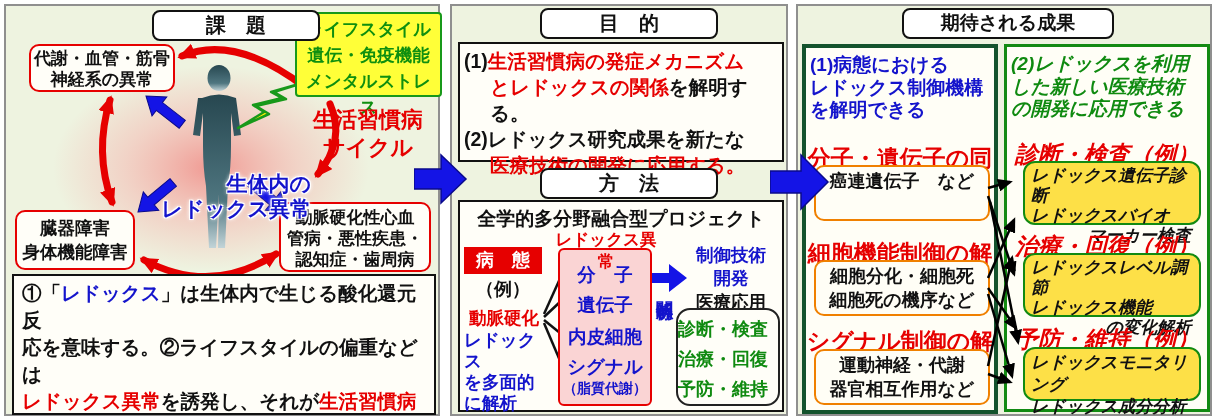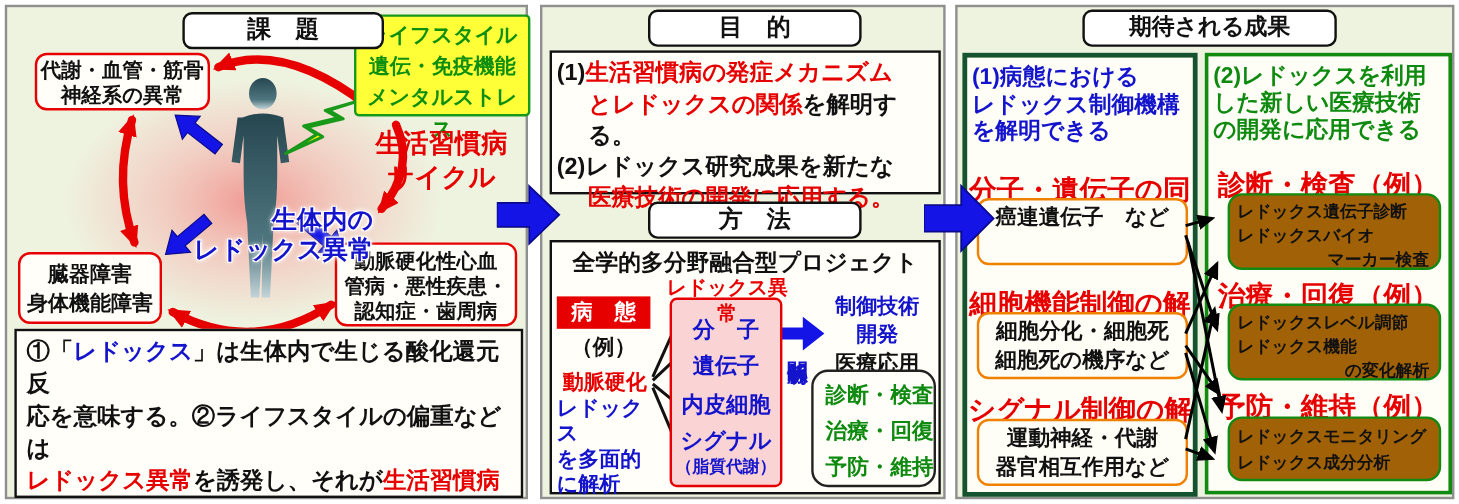--- a/index.html
+++ b/index.html
@@ -46,33 +46,33 @@
   #multi-label{left:4px;top:128px;width:82px;color:#1414cc;font-size:17.5px;line-height:21px;z-index:2;}
   #redox-ijo{left:90px;top:27px;width:112px;text-align:center;color:#e60000;font-size:16.5px;z-index:2;}
   #pink-box{left:98px;top:46px;width:94px;height:158px;background:#fad4d4;
       border:2.5px solid #e60000;border-radius:6px;z-index:1;}
   .pink-item{position:absolute;left:0;width:100%;text-align:center;color:#1414cc;font-size:18.5px;}
   #kankei-label{left:194px;top:86px;width:22px;height:98px;writing-mode:vertical-rl;
       text-orientation:upright;color:#1414cc;font-size:17px;letter-spacing:1px;z-index:2;}
   #seigyo-label{left:222px;top:42px;width:98px;text-align:center;color:#1414cc;font-size:17.5px;line-height:23px;z-index:2;}
   #iryo-label{left:222px;top:88px;width:98px;text-align:center;color:#111;font-size:17.5px;z-index:2;}
   #outcome-box{left:216px;top:106px;width:104px;height:98px;background:#fffef8;
-      border:2px solid #222;border-radius:14px;text-align:right;color:#0f8a10;
+      border:2px solid #222;border-radius:14px;text-align:left;color:#0f8a10;
       font-size:18px;line-height:30px;padding-top:4px;z-index:2;}
 
   
   #blue-col{left:4px;top:38px;width:196px;height:370px;background:#fffef6;border:4px solid #14532d;}
-  #green-col{left:206px;top:38px;width:206px;height:368px;background:#fffef6;border:3px solid #128a12;}
+  #green-col{left:206px;top:38px;width:206px;height:368px;background:#fffef6;border:3px solid #128a12;font-style:italic;}
   .col-head-blue{left:4px;top:6px;width:184px;color:#1414cc;font-size:19px;line-height:22.5px;}
   .col-head-green{left:4px;top:6px;width:196px;color:#0f8a10;font-size:19px;line-height:22.5px;}
   .sec-head{left:0;width:100%;text-align:center;color:#e60000;font-size:23px;z-index:2;}
   .orangebox{background:#fffef6;border:2.5px solid #f08000;border-radius:10px;color:#111;
       text-align:center;font-size:18px;line-height:24px;padding-top:2px;z-index:2;}
-  .greenbox{background:#a16207;border:2.5px solid #128a12;border-radius:12px;color:#111;
-      font-size:14px;line-height:20px;padding:3px 0 0 6px;z-index:2;}
+  .greenbox{background:#fde047;border:2.5px solid #128a12;border-radius:12px;color:#111;
+      font-size:17px;line-height:20px;padding:3px 0 0 6px;z-index:2;}
   .g-right{text-align:right;padding-right:8px;}
 </style>
 </head>
 <body>
 
 <div class="stage">
 
   <div class="panel" id="panel-kadai">
 
     <svg class="abs noptr" style="left:0;top:0;z-index:0" width="432" height="408">

